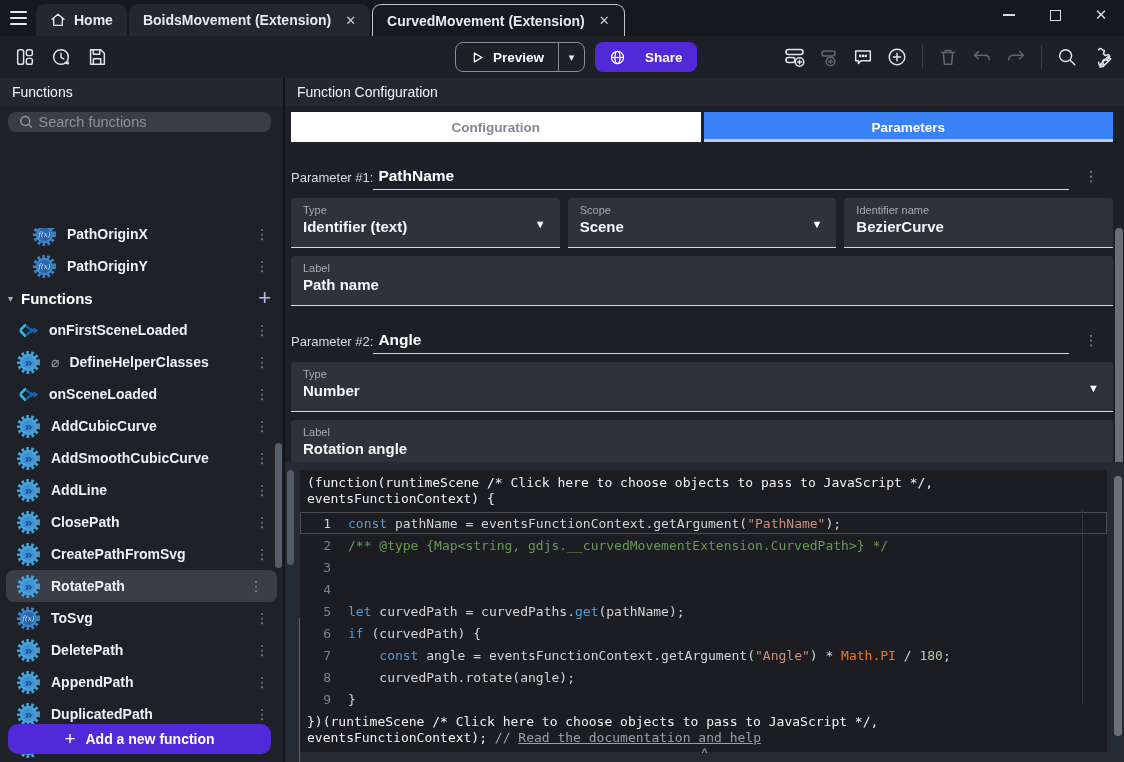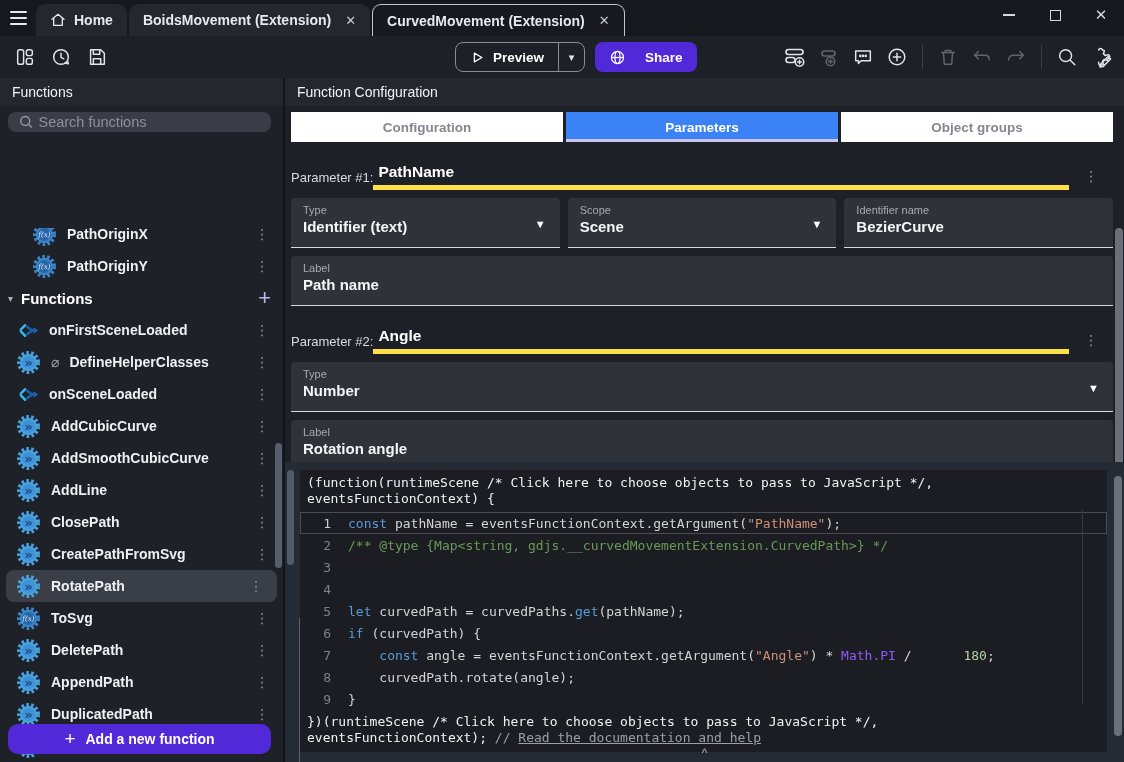--- a/index.html
+++ b/index.html
@@ -66,21 +66,21 @@
 
   
   .main { flex:1; background:#1d2026; position:relative; }
   .tabstrip { display:flex; gap:3px; margin:6px 11px 0 6px; }
   .mtab { flex:1; height:30px; background:#ffffff; display:flex; align-items:center; justify-content:center; font-size:13.5px; font-weight:700; color:#84878f; cursor:pointer; position:relative; }
   .mtab.active { background:#3b82f6; color:#fff; }
   .mtab.active::after { content:""; position:absolute; left:0; right:0; bottom:0; height:3px; background:#cbc4f3; }
   .params { position:relative; margin:0 11px 0 6px; }
   .pheader { display:flex; align-items:flex-end; margin-top:18px; height:30px; }
   .pheader .pidx { font-size:13px; color:#d9dadd; padding-bottom:5px; white-space:nowrap; }
-  .pheader .pname { flex:1; font-size:15.5px; font-weight:800; color:#fff; border-bottom:5px solid #fde047; padding:0 0 4px 5px; }
+  .pheader .pname { flex:1; font-size:15.5px; font-weight:800; color:#fff; border-bottom:1px solid #fde047; padding:0 0 4px 5px; }
   .pheader .pmenu { width:44px; text-align:center; color:#9a9da5; padding-bottom:6px; cursor:pointer; }
   .pfields { display:flex; gap:8px; margin-top:8px; }
   .field { background:#2f3239; border-bottom:1px solid #d6d8dc; border-radius:4px 4px 0 0; height:50px; padding:6px 12px 0 12px; position:relative; flex:1; cursor:text; }
   .field .flabel { font-size:11px; color:#a7aab1; }
   .field .fvalue { font-size:15px; font-weight:700; color:#f4f5f7; margin-top:2px; white-space:nowrap; }
   .field .fdrop { position:absolute; right:14px; top:20px; color:#fff; font-size:11px; }
   .field.full { margin-top:8px; }
   .pscroll { position:absolute; right:1px; top:150px; width:8px; height:238px; background:#6b6f78; border-radius:4px; }
 
   
@@ -92,22 +92,22 @@
   .code-h { color:#f2f2f2; font-size:13px; line-height:16px; padding:5px 6px 2px 7px; white-space:pre; }
   .code-lines { padding-top:3px; }
   .cl { display:flex; height:22px; line-height:22px; font-size:13px; border:1px solid transparent; }
   .cl.active { border-color:#4a4c52; }
   .cl .ln { width:30px; text-align:right; color:#7d828a; flex-shrink:0; }
   .cl.active .ln { color:#c9ced6; }
   .cl .ct { padding-left:17px; white-space:pre; color:#d4d4d4; }
   .tk-kw { color:#569cd6; }
   .tk-str { color:#ce9178; }
   .tk-com { color:#6a9955; }
-  .tk-typ { color:#8b5cf6; }
-  .tk-num { color:#b5cea8;margin-left:44px; }
+  .tk-typ { color:#f97316; }
+  .tk-num { color:#b5cea8; }
   .tk-d { color:#d4d4d4; }
   .code-f { color:#f2f2f2; font-size:13px; line-height:16px; padding:4px 6px 6px 7px; white-space:pre; }
   .code-f .gray { color:#9aa0a6; }
   .code-f a { color:#9aa0a6; text-decoration:underline; cursor:pointer; }
   .vruler { position:absolute; right:24px; top:40px; bottom:48px; width:1px; background:#35383f; }
   .caret { position:absolute; left:50%; bottom:2px; transform:translateX(-50%); color:#aeb2b9; font-size:12px; cursor:pointer; }
   .code-scroll { position:absolute; right:2px; top:14px; width:8px; height:260px; background:#6b6f78; border-radius:4px; }
 </style>
 </head>
 <body>
@@ -446,21 +446,20 @@
     </aside>
 
     <div class="gapcol"></div>
 
     <main class="main">
       <div class="panelhead">Function Configuration</div>
 
       <div class="tabstrip">
         <div class="mtab">Configuration</div>
         <div class="mtab active">Parameters</div>
-        <div class="mtab">Object groups</div>
       </div>
 
       <div class="params">
 
         <div class="pheader">
           <span class="pidx">Parameter #1:</span>
           <span class="pname">PathName</span>
           <span class="pmenu kebab">⋮</span>
         </div>
         <div class="pfields">

